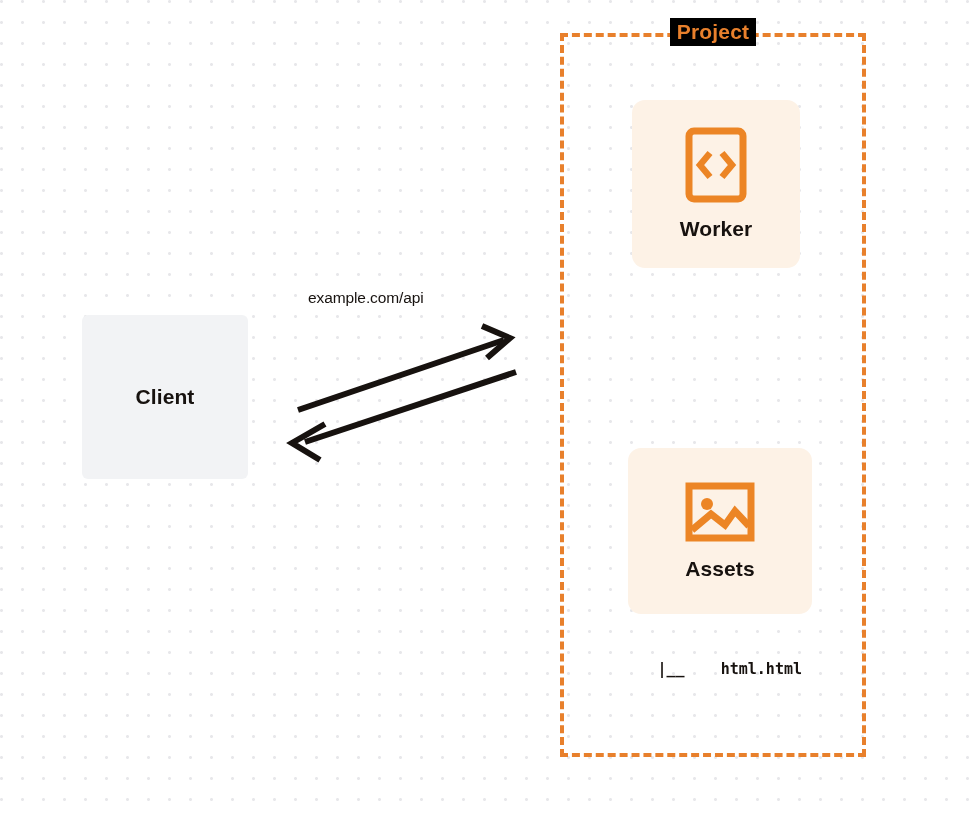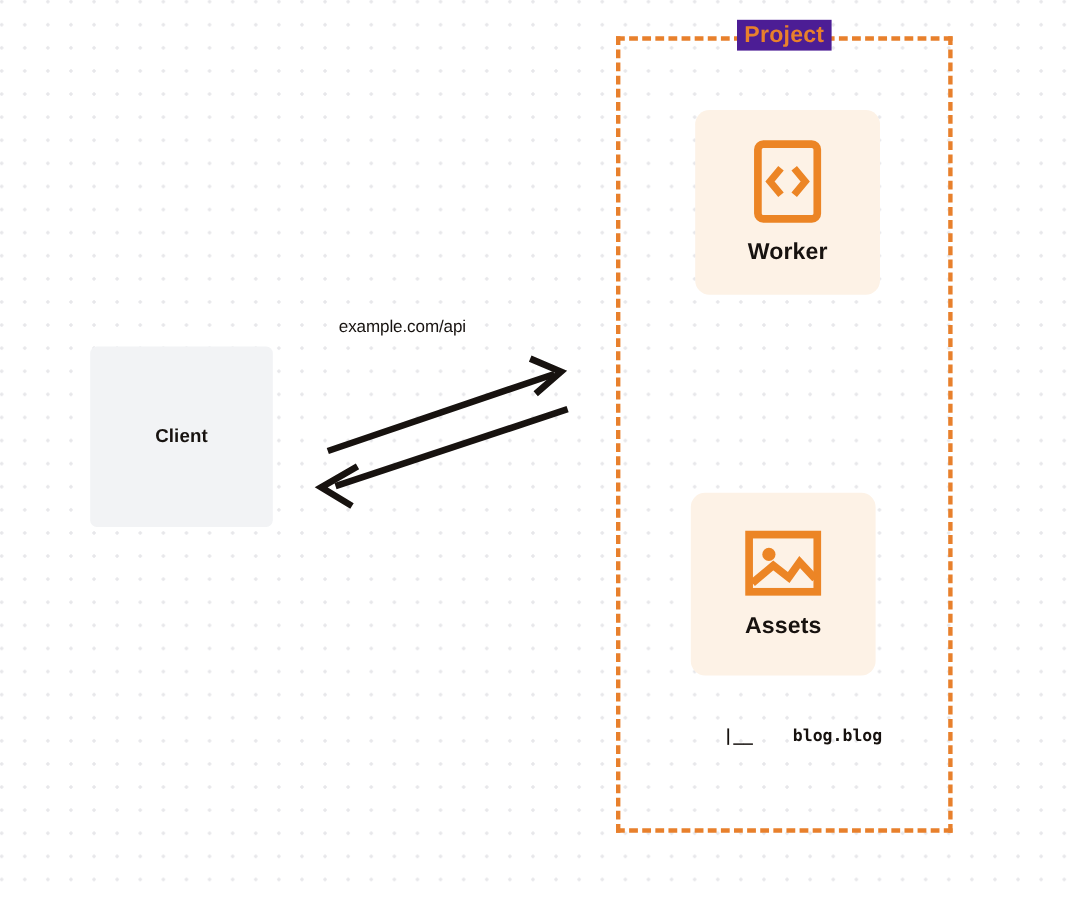--- a/index.html
+++ b/index.html
@@ -26,21 +26,21 @@
     top: 315px;
     width: 166px;
     height: 164px;
     background: #f2f3f5;
     border-radius: 6px;
     display: flex;
     align-items: center;
     justify-content: center;
   }
   #client-node .node-label {
-    font-size: 17px;
+    font-size: 21px;
     font-weight: bold;
     color: #17120f;
     letter-spacing: 0.1px;
   }
 
   
   #connection-label {
     position: absolute;
     left: 308px;
     top: 289px;
@@ -76,21 +76,21 @@
     left: 560px;
     top: 18px;
     width: 306px;
     text-align: center;
     font-size: 21px;
     font-weight: bold;
     color: #e8802c;
     letter-spacing: 0.2px;
   }
   #project-title .title-inner {
-    background: #4c1d95;
+    background: #000000;
     padding: 0 7px;
     display: inline-block;
     line-height: 28px;
   }
 
   
   .service-card {
     position: absolute;
     background: #fdf2e6;
     border-radius: 13px;
@@ -101,21 +101,21 @@
   }
   #worker-card {
     left: 632px;
     top: 100px;
     width: 168px;
     height: 168px;
   }
   #assets-card {
     left: 628px;
     top: 448px;
-    width: 168px;
+    width: 184px;
     height: 166px;
   }
   .service-card .card-icon {
     display: block;
     margin-bottom: 14px;
   }
   .service-card .card-label {
     font-size: 21px;
     font-weight: bold;
     color: #17120f;
@@ -179,15 +179,15 @@
 <div id="assets-card" class="service-card">
   <svg class="card-icon" width="70" height="62" viewBox="0 0 70 62">
     <rect x="4" y="5" width="62" height="52" fill="none" stroke="#ec8525" stroke-width="7"></rect>
     <circle cx="22" cy="23" r="6" fill="#ec8525"></circle>
     <polyline points="7,49 26,33 40,44 50,30 64,45" fill="none" stroke="#ec8525" stroke-width="7" stroke-linecap="butt" stroke-linejoin="miter"></polyline>
   </svg>
   <span class="card-label">Assets</span>
 </div>
 
 <div id="file-tree">
-  <span class="tree-row">    |__    blog.blog</span>
+  <span class="tree-row">    |__    html.html</span>
   
 </div>
 
 </body></html>

